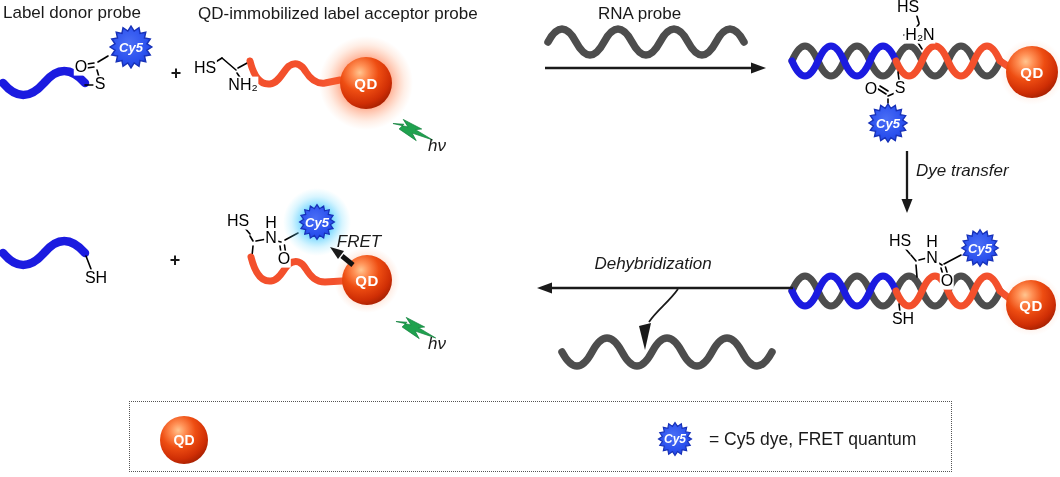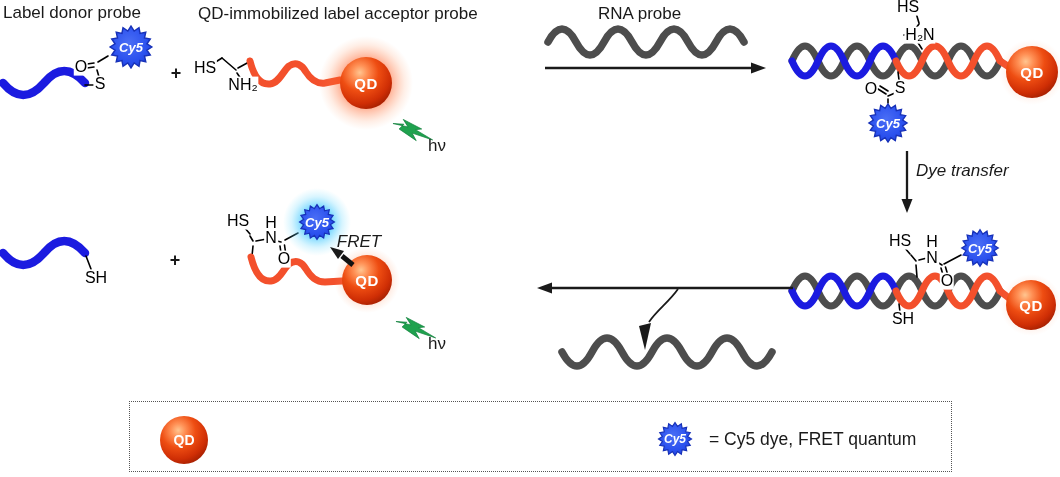--- a/index.html
+++ b/index.html
@@ -8,21 +8,21 @@
     font-family:"Liberation Sans","DejaVu Sans",sans-serif; overflow:hidden;
   }
   .canvas svg.scene { position:absolute; left:0; top:0; z-index:1; }
   .t { position:absolute; white-space:nowrap; z-index:2; color:#1a1a1a; }
   .cc { transform:translate(-50%,-50%); }
   .cl { transform:translate(0,-50%); }
   .heading { font-size:17px; }
   .proc { font-size:17px;font-style:italic; }
   .legendtxt { font-size:17.5px; }
   .chem { font-size:16px; color:#000; background:#fff; line-height:1.05; padding:0 1px; }
-  .hv { font-size:17px; }
+  .hv { font-size:17px; font-style:italic; }
   .plus { font-size:18px; font-weight:700; }
   .qd-t  { font-size:15px; font-weight:700; color:#fff; letter-spacing:.5px; }
   .qd-t-sm { font-size:14px; font-weight:700; color:#fff; }
   .cy5-t { font-size:13px; font-weight:700; font-style:italic; color:#fff; }
   .cy5-t-sm { font-size:12px; font-weight:700; font-style:italic; color:#fff; }
   .legend-box {
     position:absolute; left:129px; top:401px; width:821px; height:69px;
     border:1.5px dotted #555; z-index:0; background:#fff;
   }
   .strand-blue { stroke:#1b1be0; }
@@ -205,20 +205,21 @@
   <div class="t chem cc" style="left:947px;top:281px">O</div>
   <div class="t chem cc" style="left:903px;top:319px">SH</div>
 
   <div class="t chem cc" style="left:96px;top:278px">SH</div>
   <div class="t chem cc" style="left:238px;top:221px">HS</div>
   <div class="t chem cc" style="left:271px;top:223px">H</div>
   <div class="t chem cc" style="left:271px;top:238px">N</div>
   <div class="t chem cc" style="left:284px;top:259px">O</div>
 
   <div class="t proc cl" style="left:916px;top:171px">Dye transfer</div>
+  <div class="t proc cc" style="left:653px;top:264px">Dehybridization</div>
   <div class="t proc cc" style="left:359px;top:242px">FRET</div>
   <div class="t hv cc" style="left:437px;top:146px">hν</div>
   <div class="t hv cc" style="left:437px;top:344px">hν</div>
 
   <div class="t qd-t cc" style="left:366px;top:83px">QD</div>
   <div class="t qd-t cc" style="left:1032px;top:72px">QD</div>
   <div class="t qd-t cc" style="left:1031px;top:305px">QD</div>
   <div class="t qd-t cc" style="left:367px;top:280px">QD</div>
   <div class="t qd-t-sm cc" style="left:184px;top:440px">QD</div>
 

